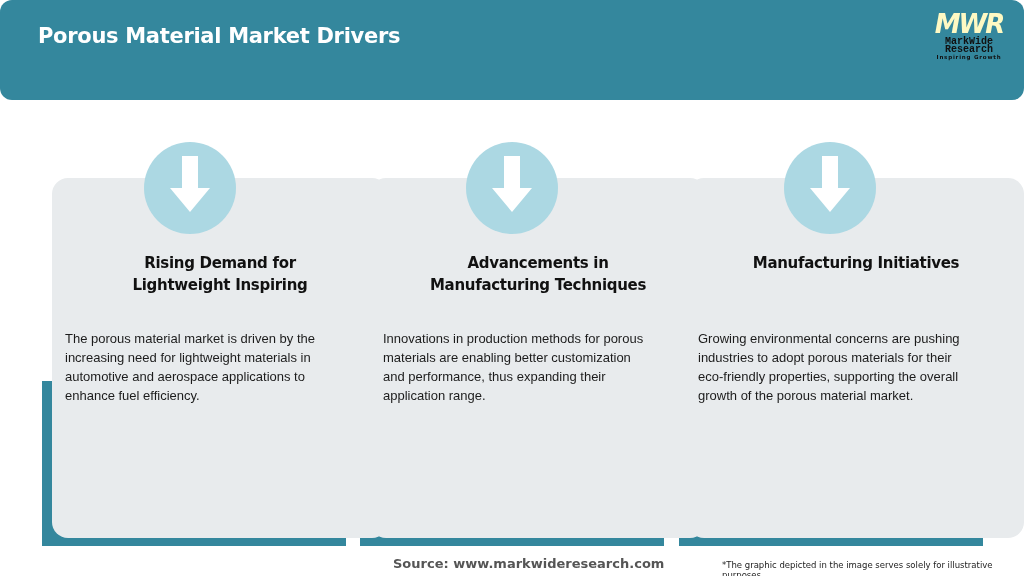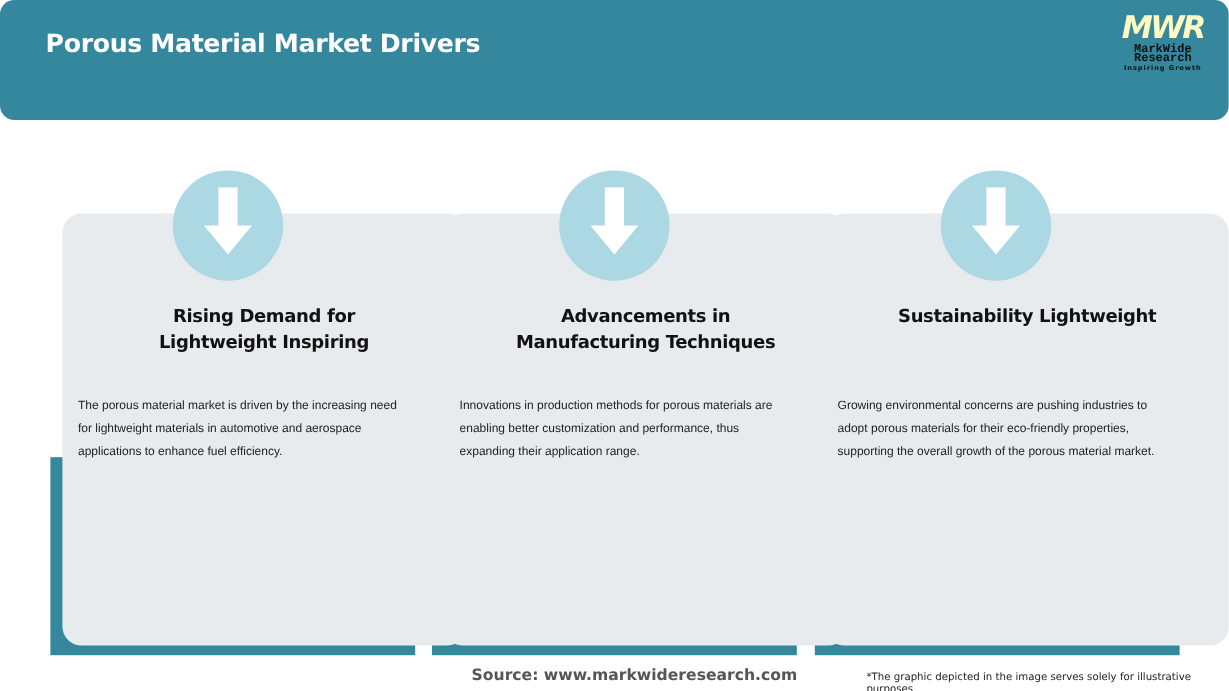--- a/index.html
+++ b/index.html
@@ -48,21 +48,21 @@
   .icon-circle svg { position: absolute; left: 26px; top: 14px; }
 
   .card-title {
     position: absolute; left: 0; top: 74px; width: 100%;
     text-align: center; font-family: "DejaVu Sans", sans-serif;
     font-weight: bold; font-size: 15px; line-height: 22px; color: #111;
     letter-spacing: -0.3px;
   }
   .card-text {
     position: absolute; left: 13px; top: 151px; width: 268px;
-    font-family: "Liberation Sans", sans-serif; font-size: 10px;
+    font-family: "Liberation Sans", sans-serif; font-size: 13px;
     line-height: 19px; color: #1c1c1c;
   }
 
   .source {
     position: absolute; left: 393px; top: 556px;
     font-family: "DejaVu Sans", sans-serif; font-weight: bold;
     font-size: 13px; color: #555555;
   }
   .disclaimer {
     position: absolute; left: 722px; top: 560px;
@@ -96,21 +96,21 @@
 <div class="card" style="left:370px;padding-left:20px;">
   <div class="card-title">
     <div>Advancements in</div>
     <div>Manufacturing Techniques</div>
   </div>
   <div class="card-text">Innovations in production methods for porous materials are enabling better customization and performance, thus expanding their application range.</div>
 </div>
 
 <div class="card" style="left:688px;">
   <div class="card-title">
-    <div>Sustainability Lightweight</div>
+    <div>Manufacturing Initiatives</div>
   </div>
   <div class="card-text" style="left:10px; width:272px;">Growing environmental concerns are pushing industries to adopt porous materials for their eco-friendly properties, supporting the overall growth of the porous material market.</div>
 </div>
 
 <div class="icon-circle" style="left:144px;">
   <svg width="40" height="60" viewBox="0 0 40 60">
       <polygon points="12,0 28,0 28,32 40,32 20,56 0,32 12,32" fill="#ffffff"></polygon>
     </svg>
 </div>
 <div class="icon-circle" style="left:466px;">

